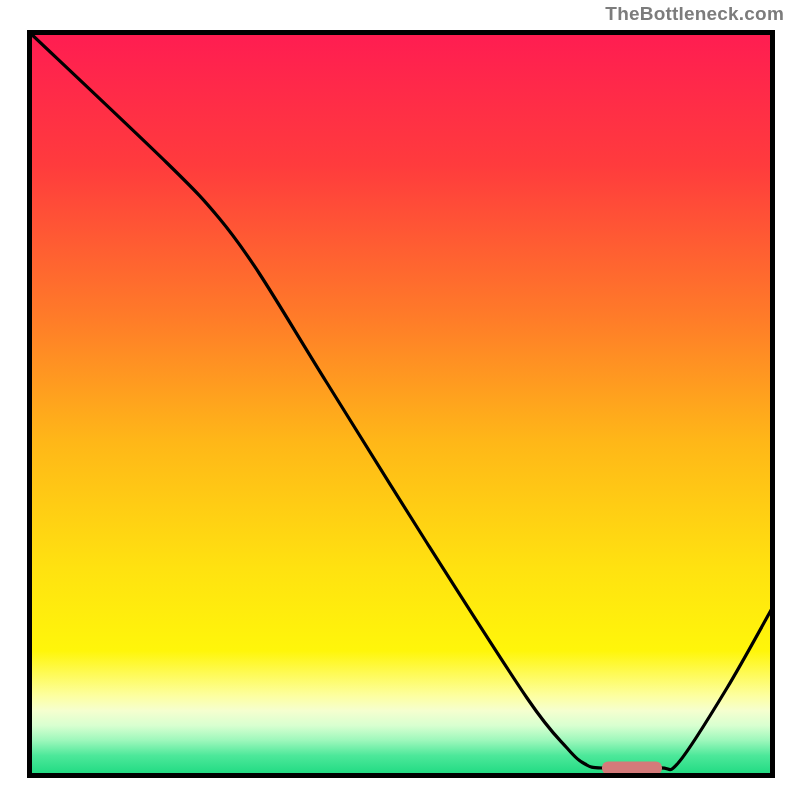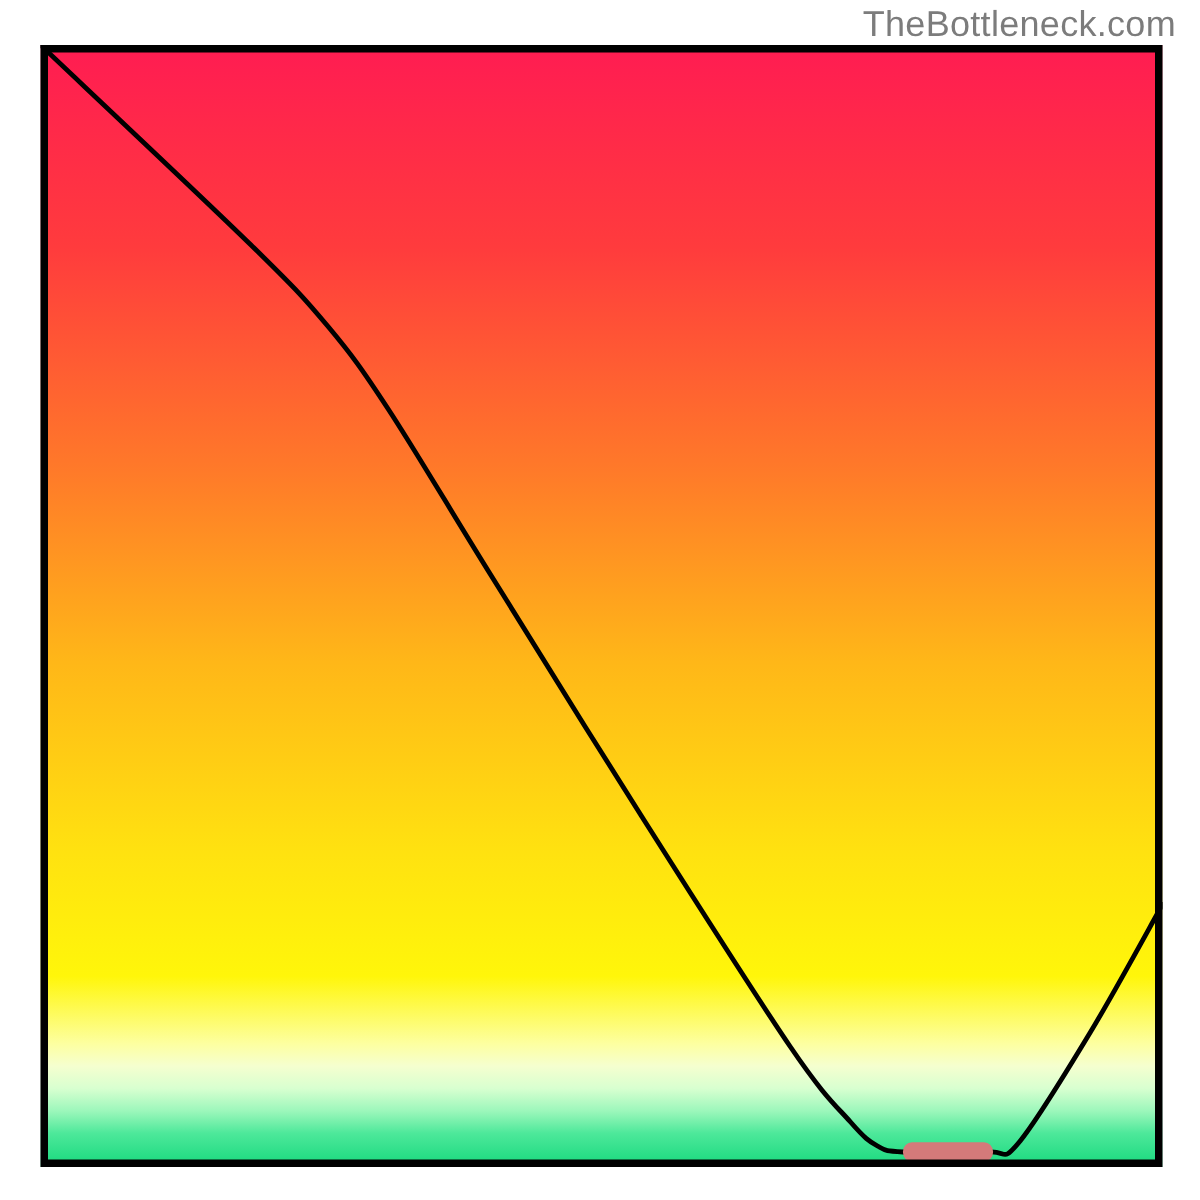--- a/index.html
+++ b/index.html
@@ -13,22 +13,22 @@
   .container {
     position: relative;
     width: 800px;
     height: 800px;
   }
   .watermark {
     position: absolute;
     top: 3px;
     right: 16px;
     font-family: Arial, Helvetica, sans-serif;
-    font-size: 24px;
-    font-weight: normal;
+    font-size: 19px;
+    font-weight: bold;
     color: #7c7c7c;
     letter-spacing: 0.2px;
     z-index: 50;
   }
   .plot {
     position: absolute;
     left: 27px;
     top: 30px;
     width: 748px;
     height: 748px;

